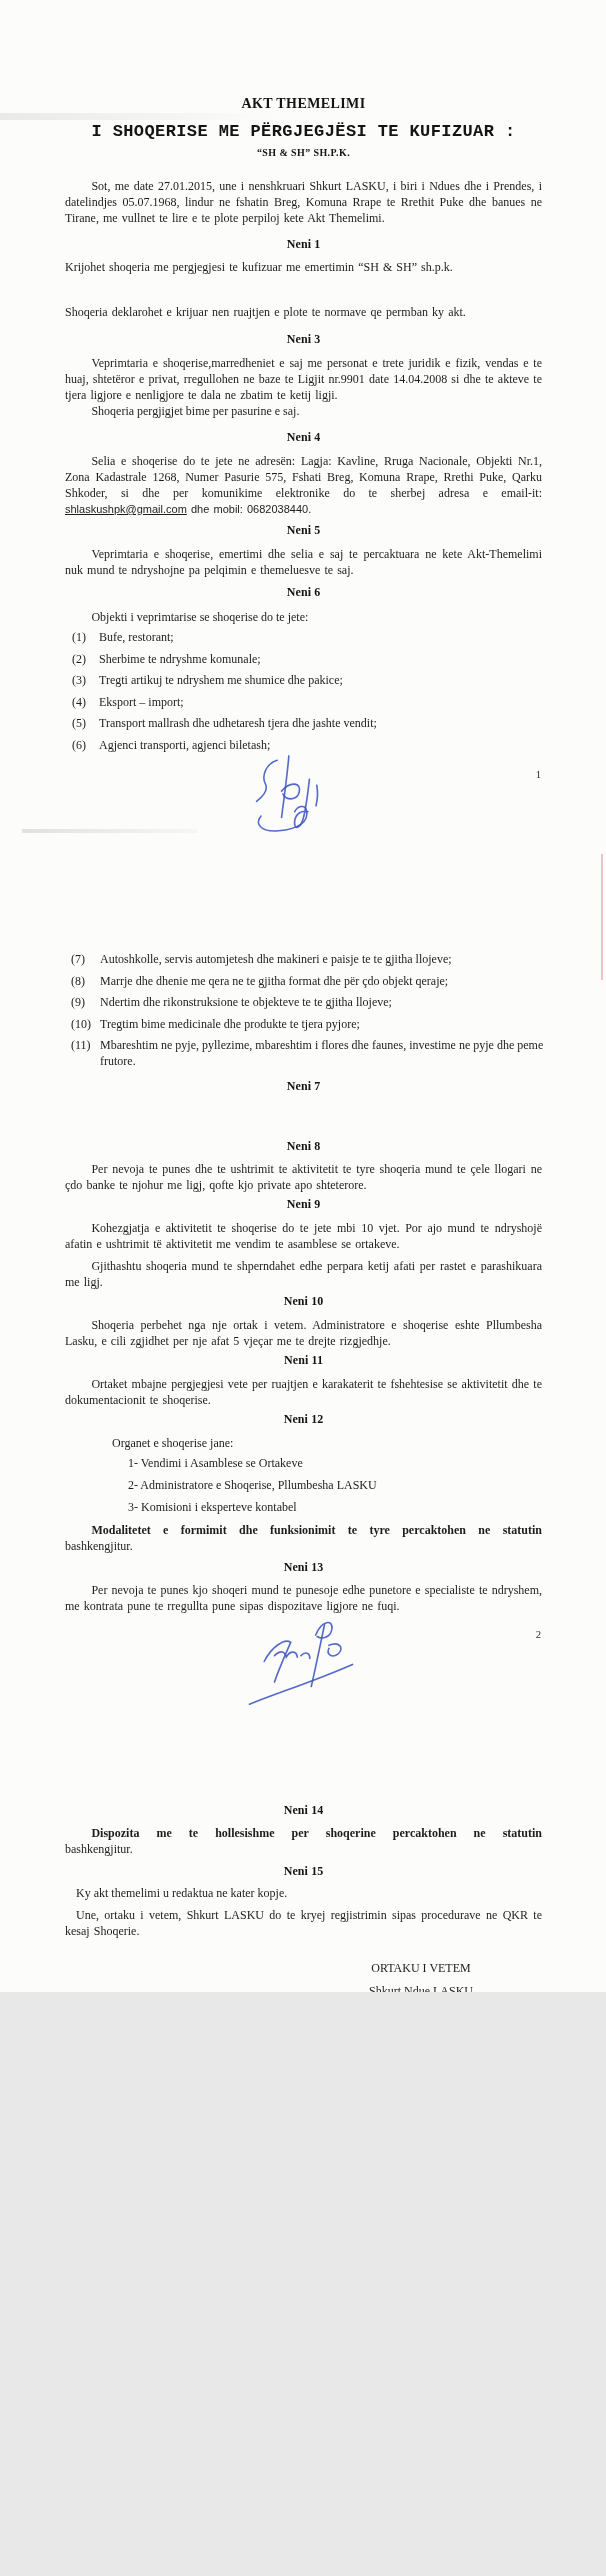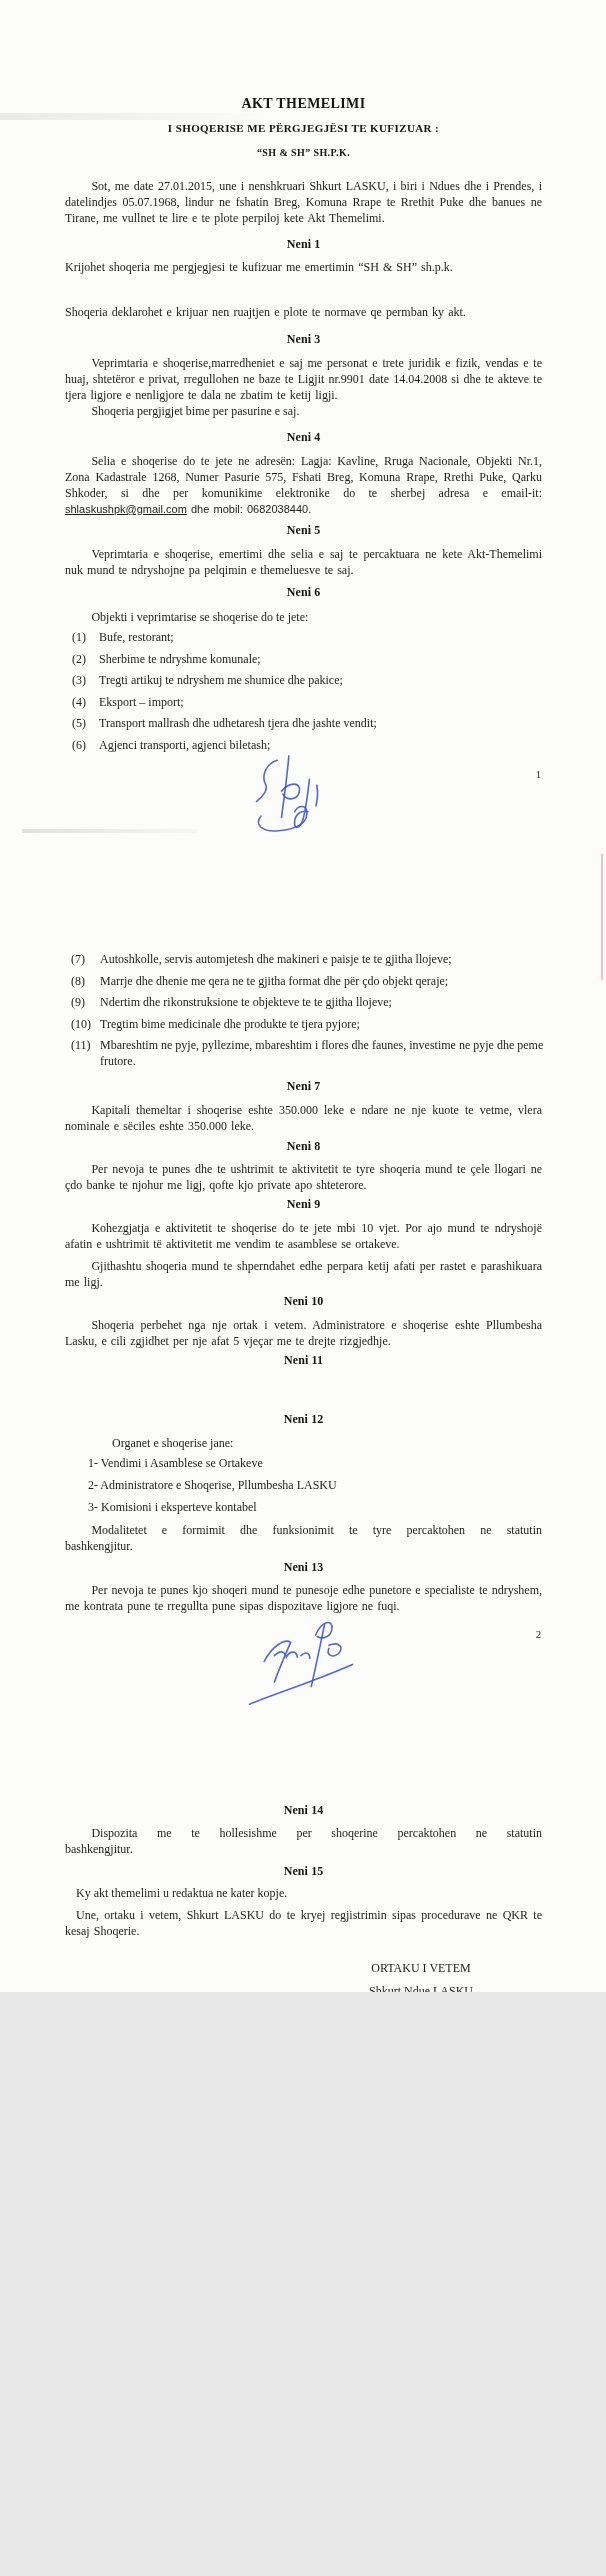--- a/index.html
+++ b/index.html
@@ -9,28 +9,28 @@
     font-family:"Liberation Serif",serif;color:var(--text,#1d1d1d);
   }
   .blk{position:absolute;left:65px;width:477px;font-size:12px;line-height:16px;}
   .just{text-align:justify;word-spacing:1.1px;}
   .ind{text-indent:26.4px;}
   .ind-sm{text-indent:11px;}
   .h{position:absolute;left:65px;width:477px;text-align:center;font-weight:bold;
      font-size:12px;color:#141414;letter-spacing:0.1px;}
   .t1{position:absolute;left:65px;width:477px;text-align:center;font-weight:bold;
       font-size:14px;color:#141414;letter-spacing:0.4px;}
-  .t2{font-size:11px;}
+  .t2{font-size:17px;font-family:Liberation Mono, monospace;}
   .t3{font-size:10px;}
-  .jline{display:block;text-align:justify;text-align-last:justify;word-spacing:1.5px;}
+  .jline{display:block;text-align:justify;text-align-last:justify;word-spacing:1.5px;font-weight:bold;}
   .li{display:flex;margin-bottom:5.5px;}
   .li .n{flex:none;width:27px;}
   .li .tx{flex:1;}
   .li2 .n{width:29px;}
-  .org-item{margin-bottom:5.9px;}
+  .org-item{margin-bottom:5.9px;margin-left:40px;}
   .pagenum{position:absolute;left:510px;width:31px;text-align:right;
            font-size:10.7px;color:#2e2e2e;}
   .sig{position:absolute;}
   .sig path{fill:none;stroke:var(--ink-blue,#3d55c0);stroke-width:2.2;
             stroke-linecap:round;opacity:.88;}
   .hand{
     position:absolute;left:329px;top:1999px;width:253px;
     font-family:"DejaVu Sans",sans-serif;font-style:italic;
     font-size:14.7px;letter-spacing:2.6px;color:var(--ink-blue,#3d55c0);
     opacity:.8;transform:rotate(-2.5deg);white-space:nowrap;
@@ -128,33 +128,33 @@
         <span class="n">(10)</span>
         <span class="tx">Tregtim bime medicinale dhe produkte te tjera pyjore;</span>
       </div>
     <div class="li li2">
         <span class="n">(11)</span>
         <span class="tx">Mbareshtim ne pyje, pyllezime, mbareshtim i flores dhe faunes, investime ne pyje dhe peme frutore.</span>
       </div>
   </div>
 
   <div class="h" style="top:1079px">Neni 7</div>
-  <div class="blk just ind" style="top:1102px">Kapitali themeltar i shoqerise eshte 350.000 leke e ndare ne nje kuote te vetme, vlera nominale e sëciles eshte 350.000 leke.</div>
 
   <div class="h" style="top:1139px">Neni 8</div>
   <div class="blk just ind" style="top:1161px">Per nevoja te punes dhe te ushtrimit te aktivitetit te tyre shoqeria mund te çele llogari ne çdo banke te njohur me ligj, qofte kjo private apo shteterore.</div>
 
   <div class="h" style="top:1197px">Neni 9</div>
   <div class="blk just ind" style="top:1220px">Kohezgjatja e aktivitetit te shoqerise do te jete mbi 10 vjet. Por ajo mund te ndryshojë afatin e ushtrimit të aktivitetit me vendim te asamblese se ortakeve.</div>
   <div class="blk just ind" style="top:1258px">Gjithashtu shoqeria mund te shperndahet edhe perpara ketij afati per rastet e parashikuara me ligj.</div>
 
   <div class="h" style="top:1294px">Neni 10</div>
   <div class="blk just ind" style="top:1317px">Shoqeria perbehet nga nje ortak i vetem. Administratore e shoqerise eshte Pllumbesha Lasku, e cili zgjidhet per nje afat 5 vjeçar me te drejte rizgjedhje.</div>
 
   <div class="h" style="top:1353px">Neni 11</div>
+  <div class="blk just ind" style="top:1376px">Ortaket mbajne pergjegjesi vete per ruajtjen e karakaterit te fshehtesise se aktivitetit dhe te dokumentacionit te shoqerise.</div>
 
   <div class="h" style="top:1412px">Neni 12</div>
   <div class="blk" style="top:1435px;padding-left:47px;width:430px">Organet e shoqerise jane:</div>
   <div class="blk" style="top:1455px;left:88px;width:454px">
     <div class="org-item">1-  Vendimi i Asamblese se Ortakeve</div>
     <div class="org-item">2- Administratore e Shoqerise, Pllumbesha LASKU</div>
     <div class="org-item">3- Komisioni i eksperteve kontabel</div>
   </div>
   <div class="blk" style="top:1522px">
     <span class="jline ind">Modalitetet e formimit dhe funksionimit te tyre percaktohen ne statutin</span>

